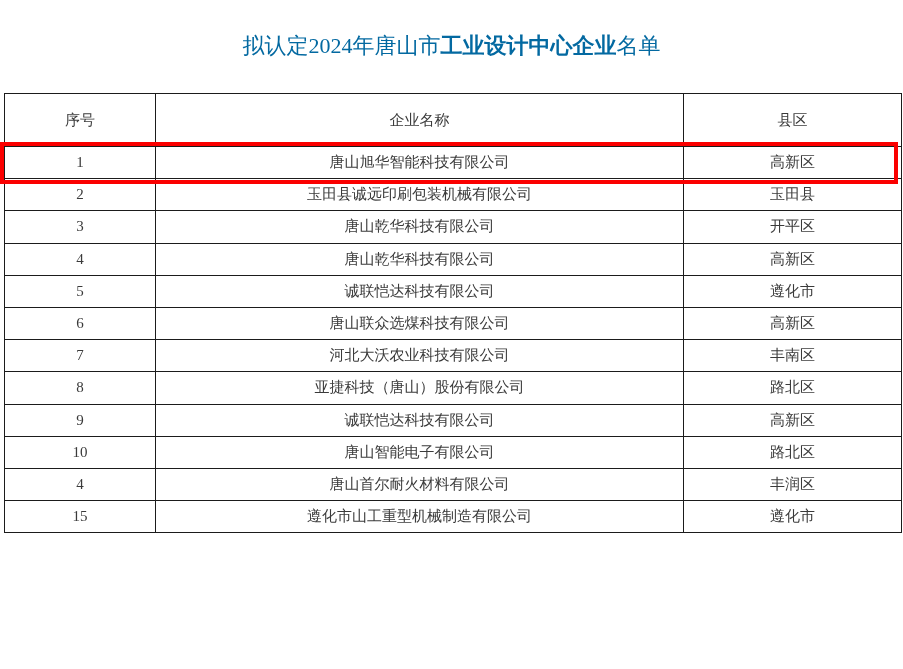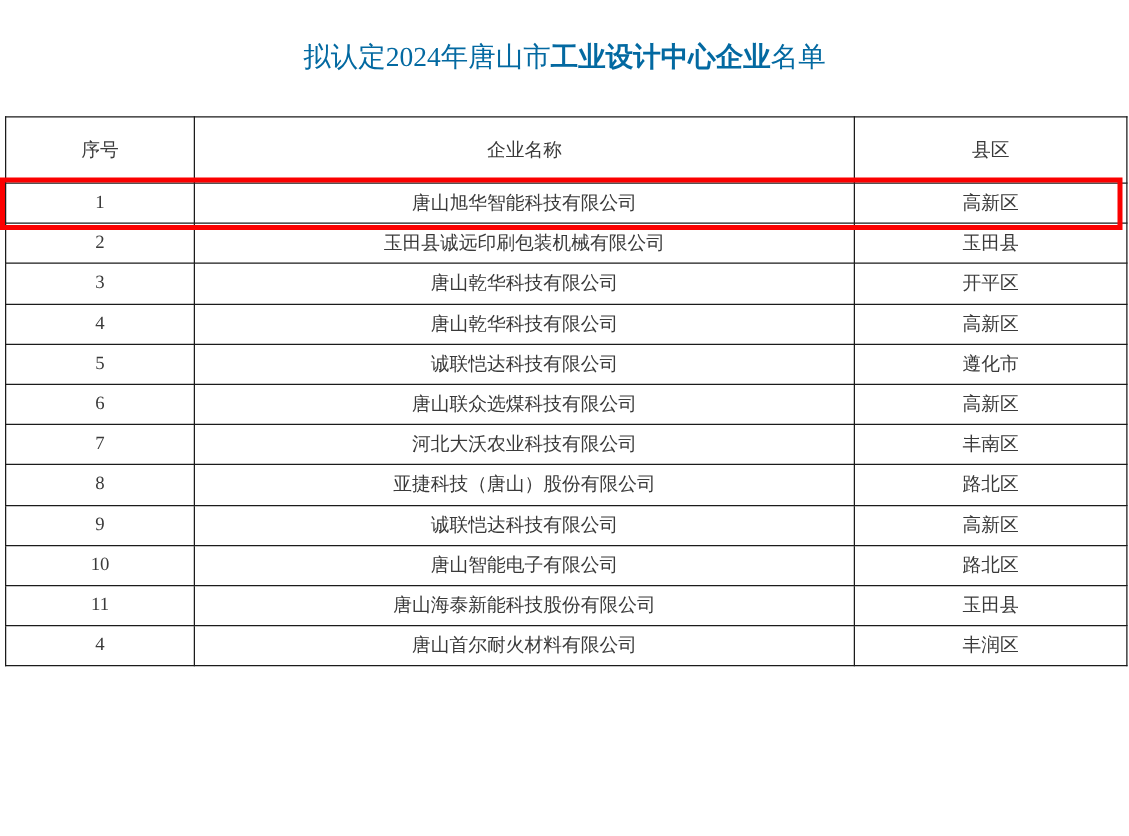--- a/index.html
+++ b/index.html
@@ -125,27 +125,27 @@
           <td>9</td>
           <td>诚联恺达科技有限公司</td>
           <td>高新区</td>
         </tr>
         <tr>
           <td>10</td>
           <td>唐山智能电子有限公司</td>
           <td>路北区</td>
         </tr>
         <tr>
-          <td>11</td>
-          <td>唐山海泰新能科技股份有限公司</td>
-          <td>玉田县</td>
-        </tr>
-        <tr>
           <td>4</td>
           <td>唐山首尔耐火材料有限公司</td>
           <td>丰润区</td>
+        </tr>
+        <tr>
+          <td>15</td>
+          <td>遵化市山工重型机械制造有限公司</td>
+          <td>遵化市</td>
         </tr>
       </tbody>
   </table>
 
   <div class="highlight-box" style="border-color: rgb(251, 0, 0);"></div>
 
 </div>
 
 </body></html>

